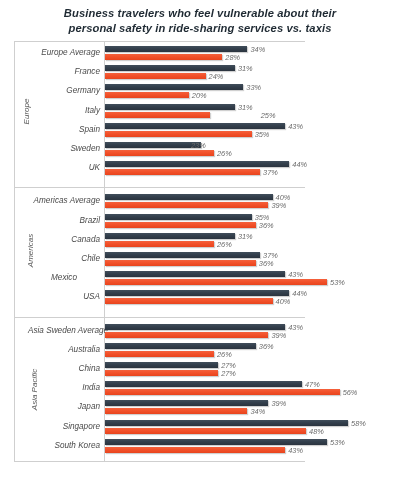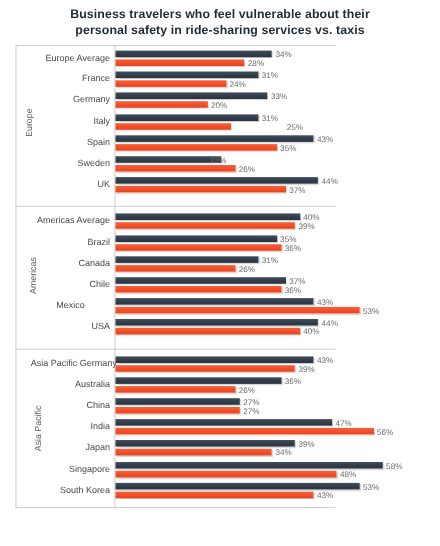--- a/index.html
+++ b/index.html
@@ -12,20 +12,21 @@
     height: 496px;
     font-family: "Liberation Sans", sans-serif;
     color: #3a3a3a;
     position: relative;
     overflow: hidden;
   }
   #chart-root {
     position: relative;
     width: 400px;
     height: 496px;
+    font-style: italic;
   }
 
   
   .chart-title {
     position: absolute;
     left: 0;
     top: 6px;
     width: 400px;
     text-align: center;
     font-size: 11.2px;
@@ -311,21 +312,21 @@
               <div class="val ride" style="left: 187.36px;">44%</div>
               <div class="bar taxi" style="width: 167.6px;"></div>
               <div class="val taxi" style="left: 170.6px;">40%</div>
             </div>
           </div>
           <div class="group-label" style="top: 205px;"><span>Americas</span></div>
         </div>
         <div class="group-sep" style="top: 275.6px;"></div>
         <div class="group" style="top: 0px;">
           <div class="row" style="top: 282.6px;">
-            <div class="cat-label" style="top: 2px;">Asia Pacific Germany</div>
+            <div class="cat-label" style="top: 2px;">Asia Sweden Average</div>
             <div class="bars">
               <div class="bar ride" style="width: 180.17px;"></div>
               <div class="val ride" style="left: 183.17px;">43%</div>
               <div class="bar taxi" style="width: 163.41px;"></div>
               <div class="val taxi" style="left: 166.41px;">39%</div>
             </div>
           </div>
           <div class="row" style="top: 301.8px;">
             <div class="cat-label" style="top: 2px;">Australia</div>
             <div class="bars">

